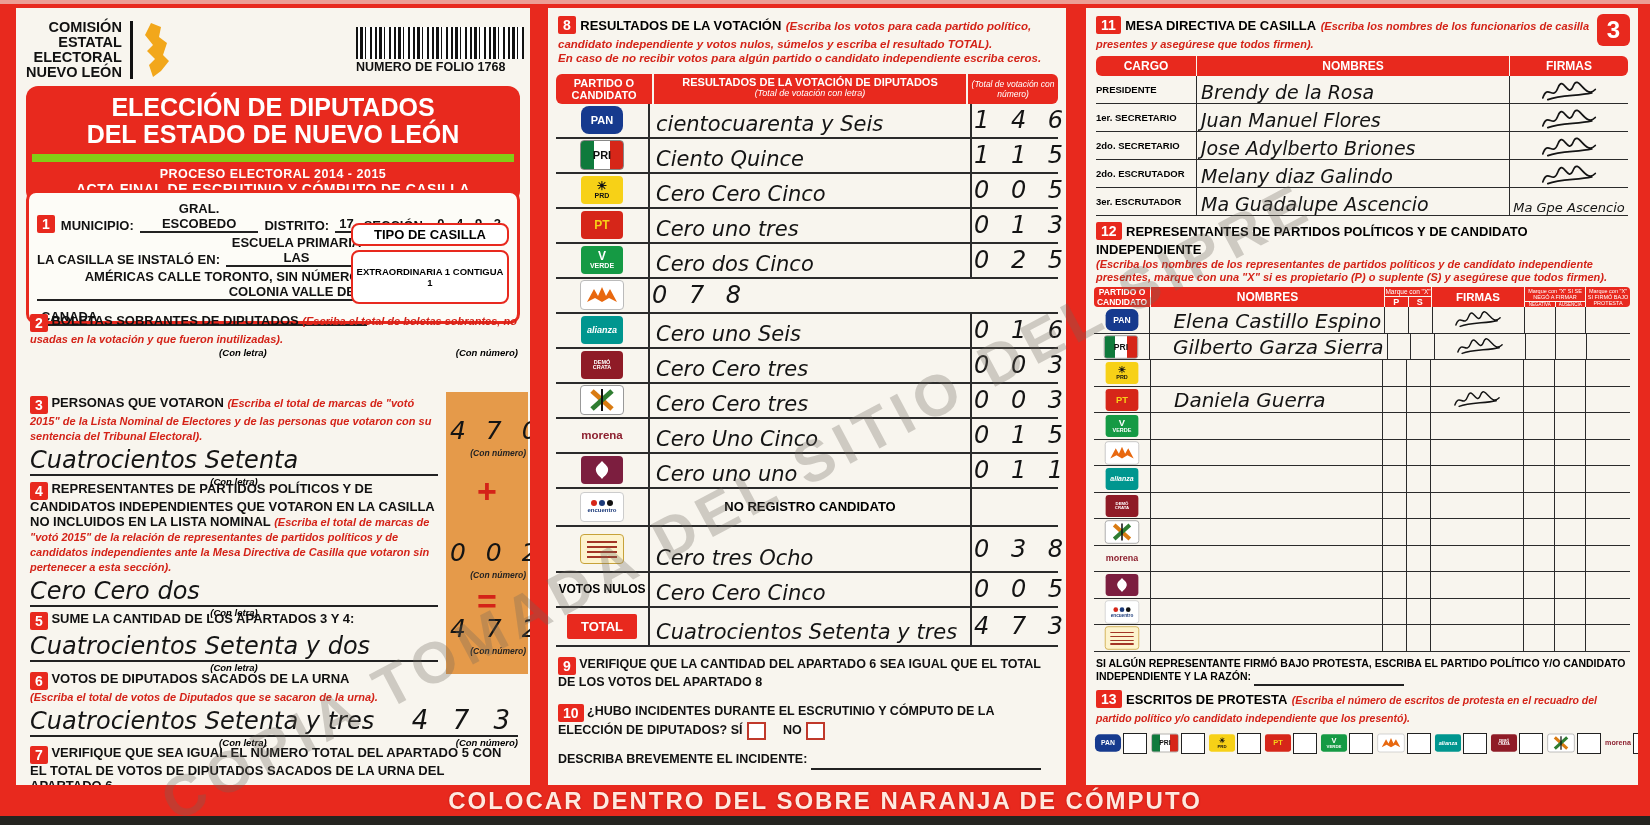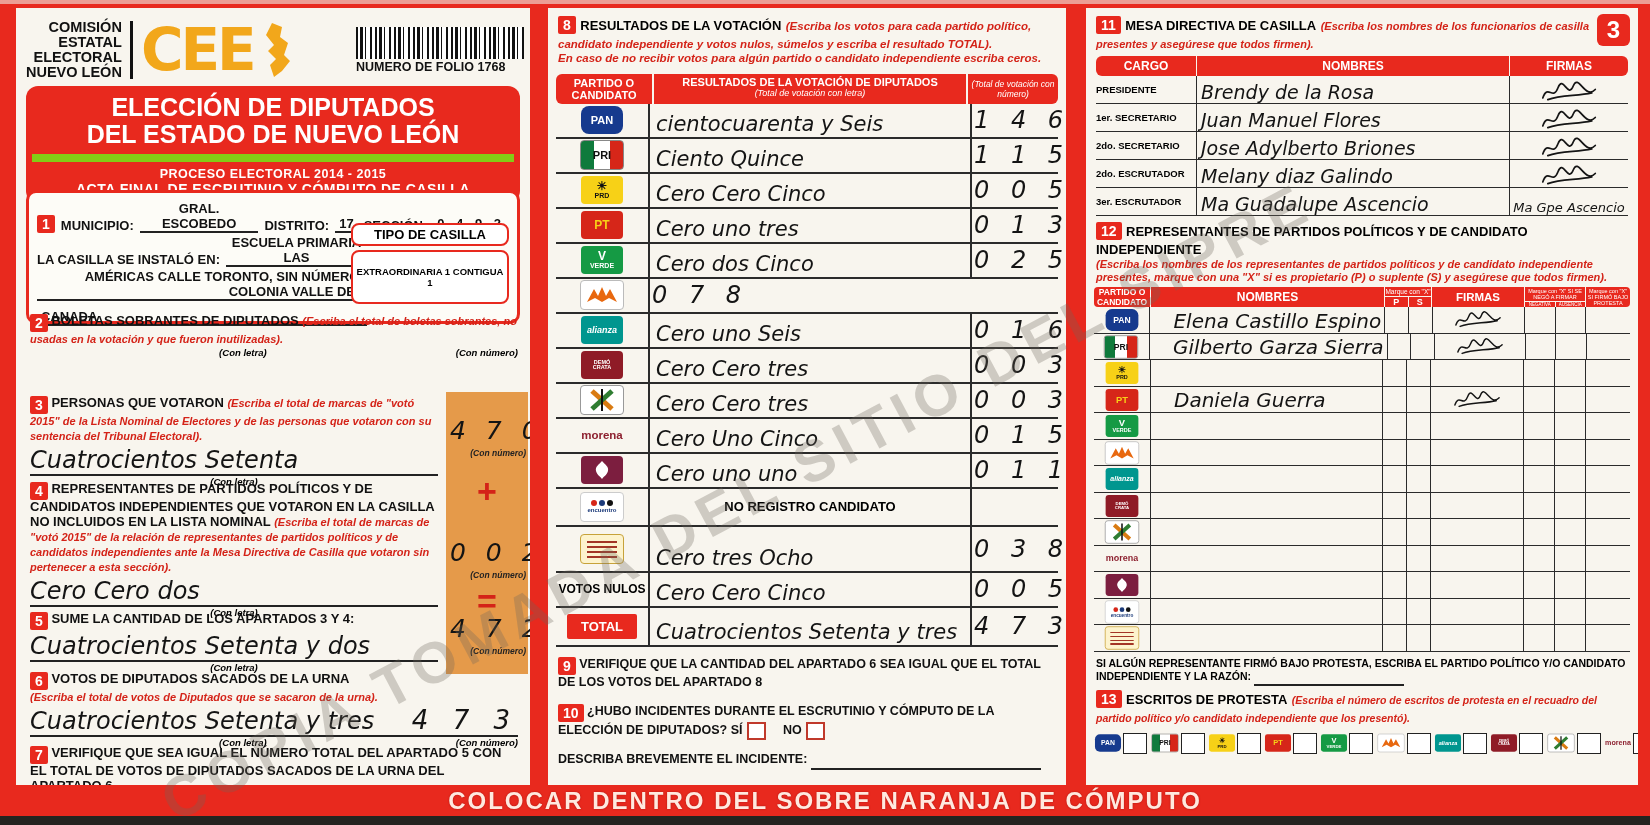--- a/index.html
+++ b/index.html
@@ -145,21 +145,20 @@
 <div id="sheet">
   <div class="scan-top"></div>
 
   <div class="col col-left">
     <div class="lc-header">
       <div class="commission">COMISIÓN
 ESTATAL
 ELECTORAL
 NUEVO LEÓN</div>
       <div class="hdr-div"></div>
-      <div class="cee">CEE</div>
       <svg class="nl-shape" width="34" height="58" viewBox="0 0 34 58">
         <path d="M12 2 L22 6 L20 16 L28 22 L24 34 L30 40 L22 50 L14 56 L10 44 L16 38 L8 30 L14 24 L6 14 Z" fill="#f2a71b"></path>
       </svg>
       <div class="folio-blk">
         <div class="barcode"></div>
         <div class="folio-txt">NUMERO DE FOLIO 1768</div>
       </div>
     </div>
 
     <div class="title-box">

